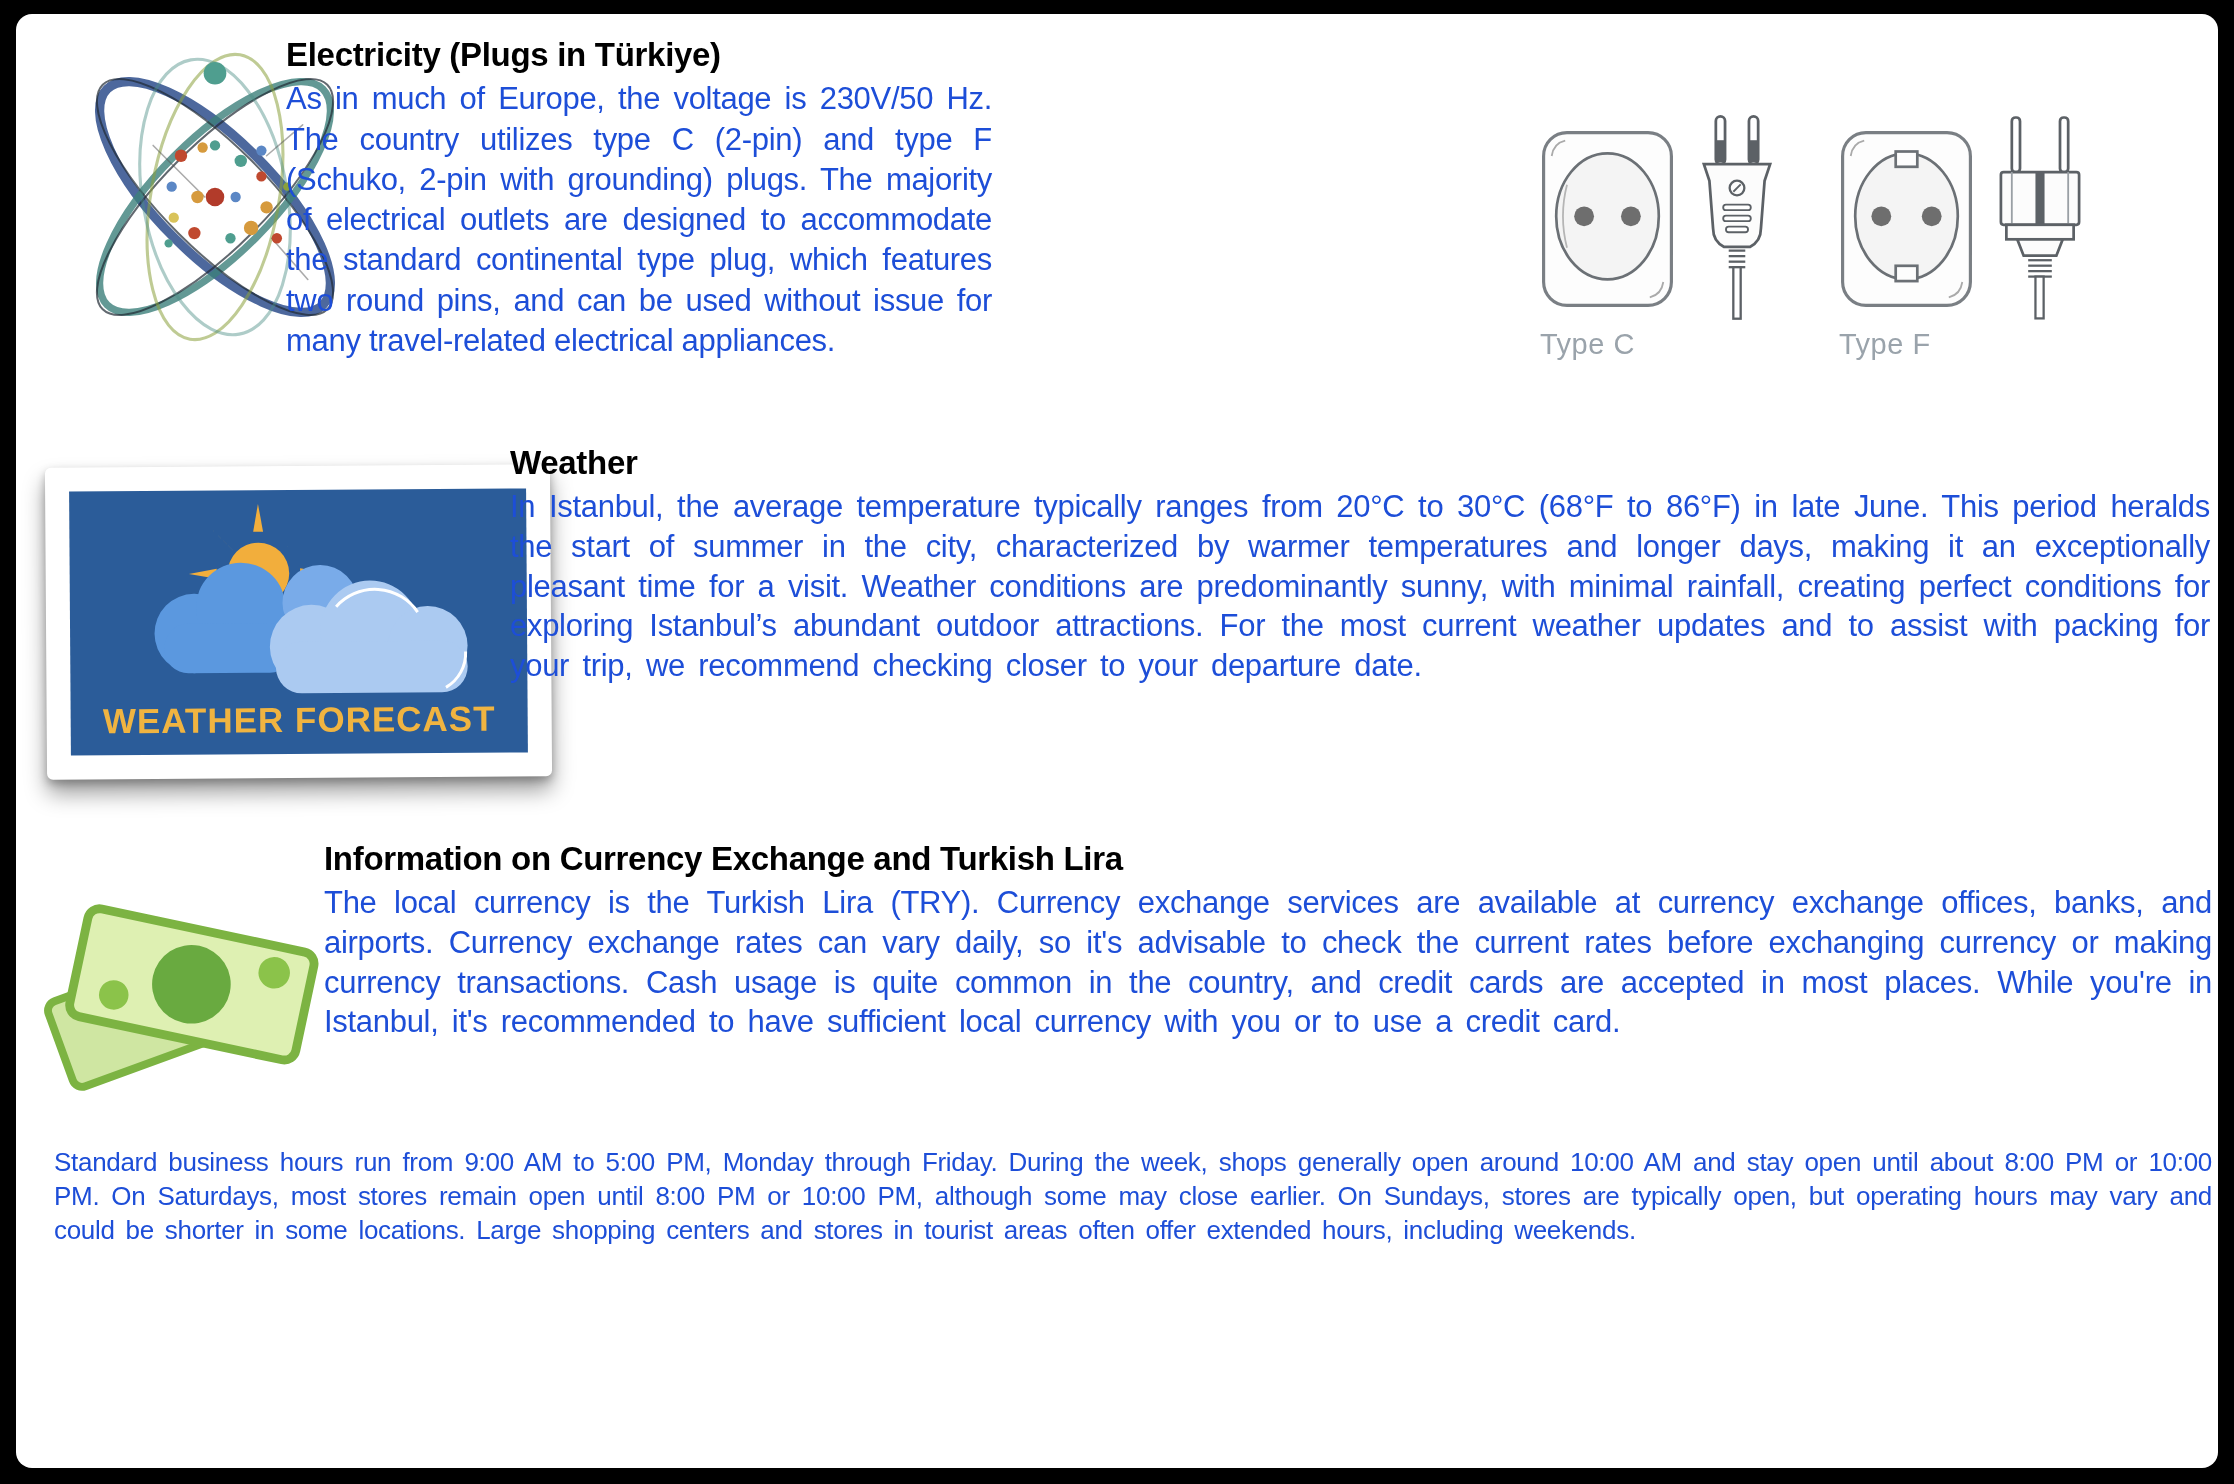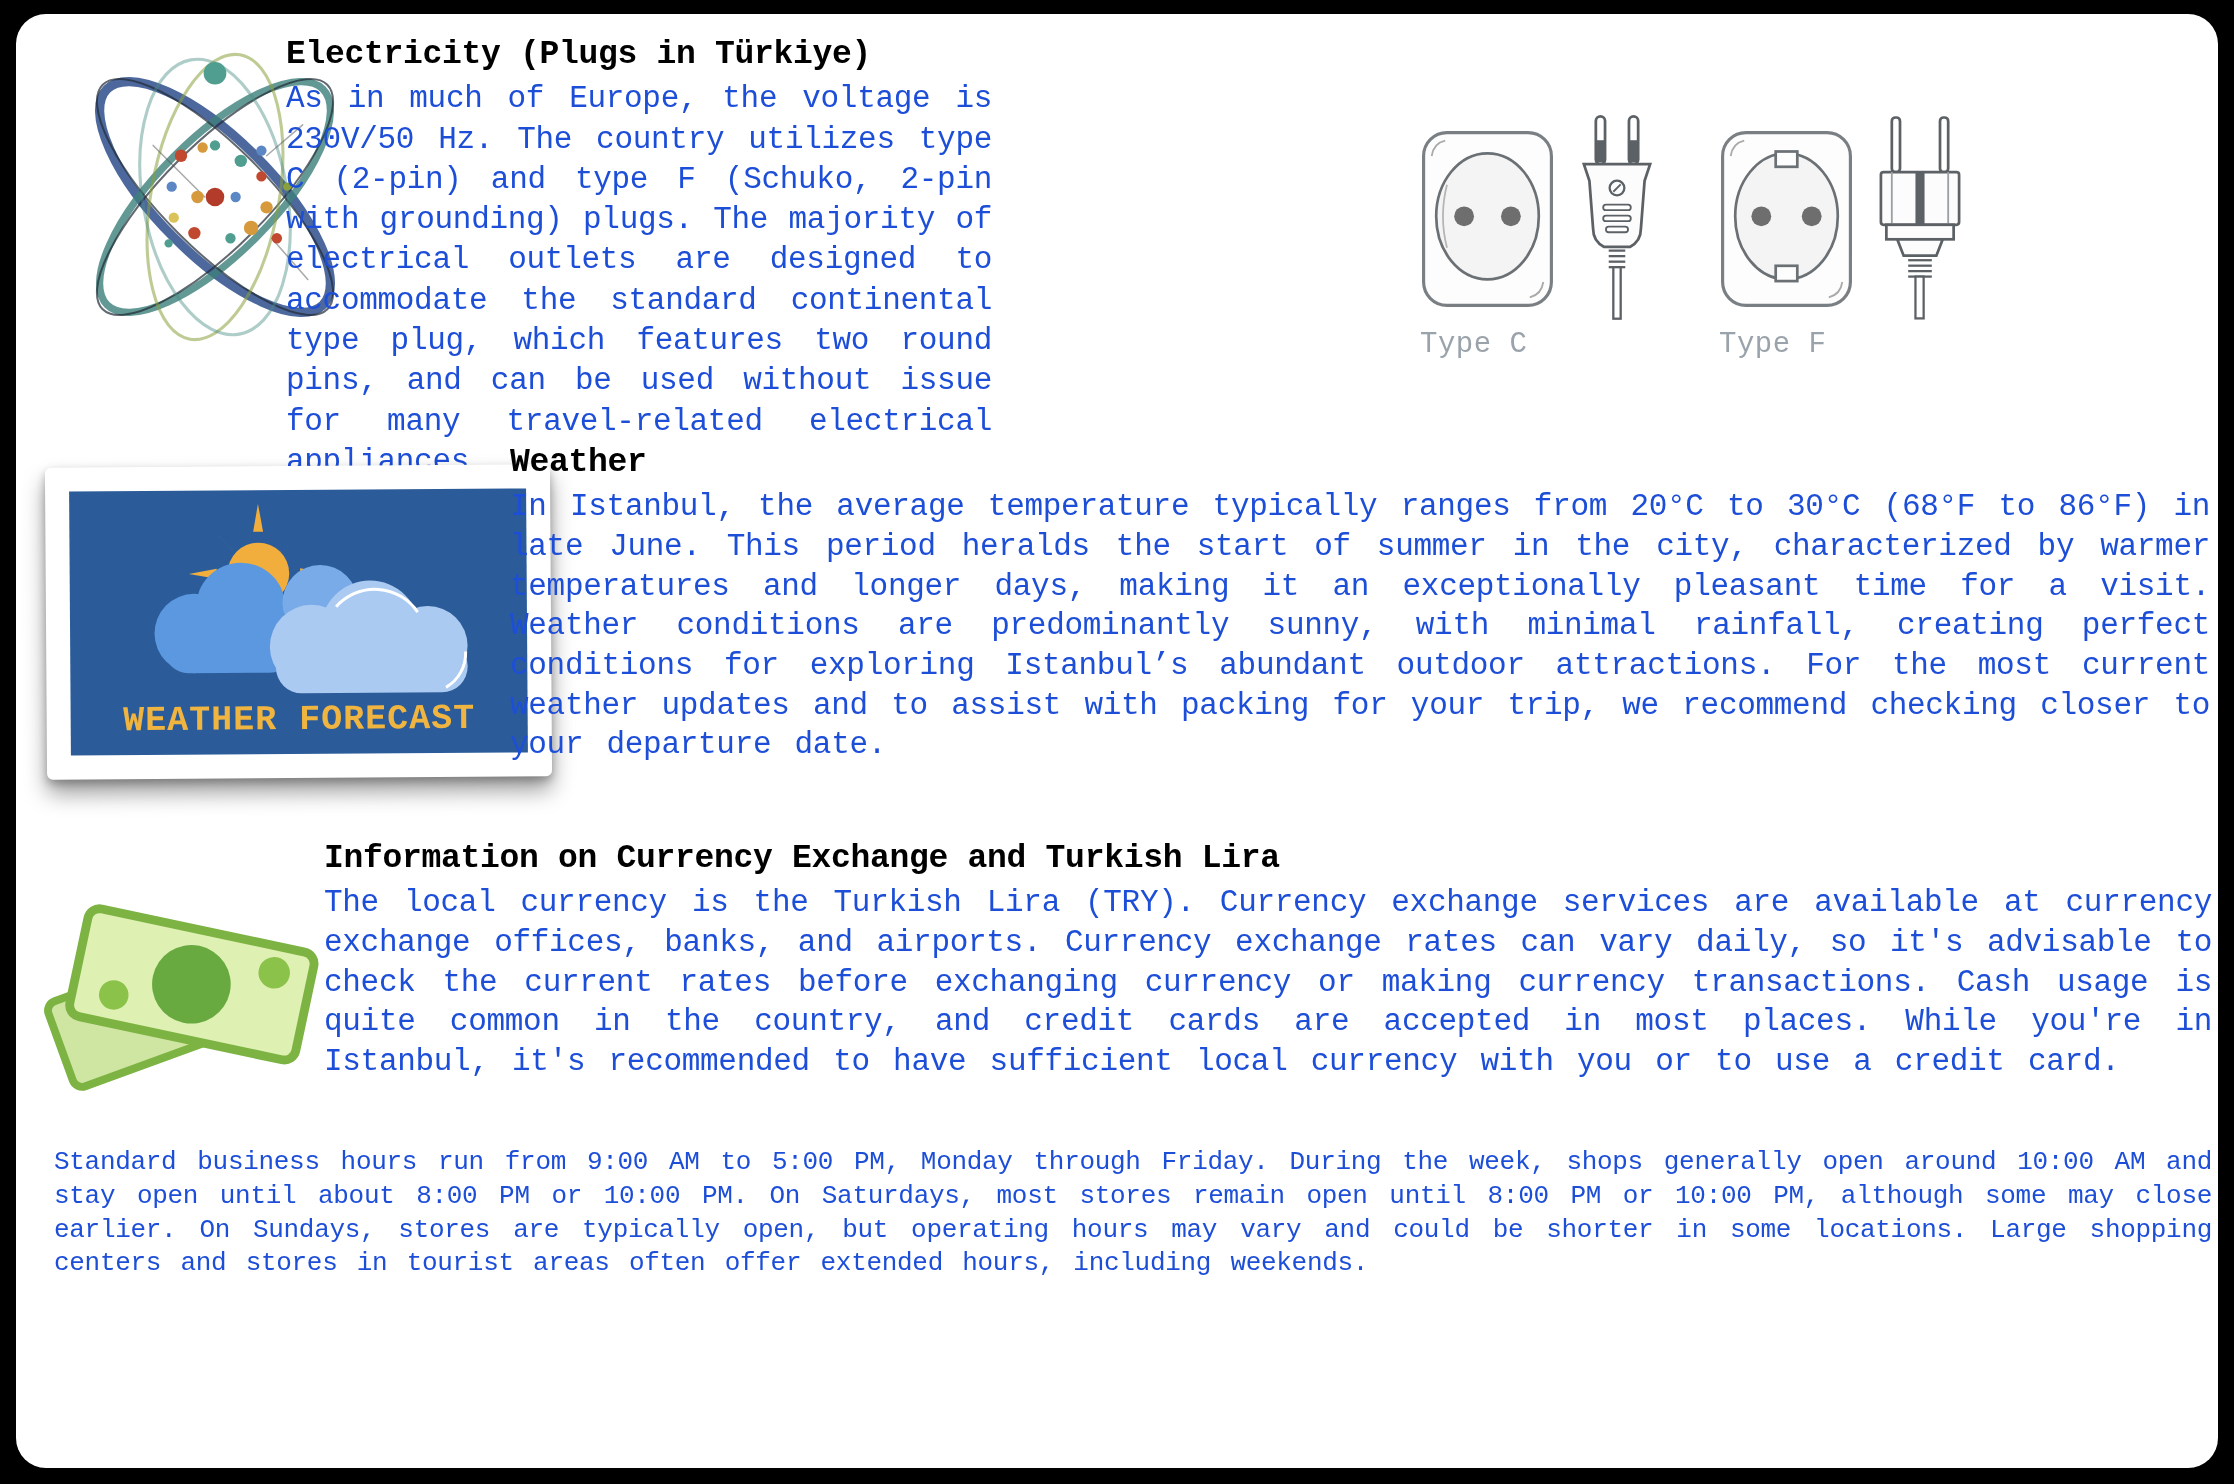--- a/index.html
+++ b/index.html
@@ -1,29 +1,29 @@
 <!DOCTYPE html>
 <html><head>
 <meta charset="utf-8">
 <style>
   html,body{margin:0;padding:0;background:#000;}
   .page{position:relative;width:2234px;height:1484px;background:#000;font-family:"Liberation Sans","DejaVu Sans",sans-serif;}
-  .content{position:absolute;left:16px;top:14px;right:16px;bottom:16px;background:#fff;border-radius:30px;overflow:hidden;font-family:Liberation Mono, monospace;}
+  .content{position:absolute;left:16px;top:14px;right:16px;bottom:16px;background:#fff;border-radius:16px;overflow:hidden;}
   .abs{position:absolute;}
   .heading{font-weight:bold;color:#000;letter-spacing:-0.3px;}
   .h1{font-size:33px;line-height:1.25;margin:0 0 4px 0;}
   .body-text{color:#1d4ed8;text-align:justify;letter-spacing:-0.3px;margin:0;}
   .bt-sm{font-size:31px;line-height:1.30;}
   .bt-lg{font-size:31px;line-height:1.28;word-spacing:5px;}
   .bt-xl{font-size:26px;line-height:1.30;word-spacing:4px;}
 
   
   .atom-wrap{left:34px;top:18px;width:330px;height:330px;}
   .sec1-text{left:270px;top:20px;width:706px;}
-  .plugs-block{left:1404px;top:96px;width:580px;display:flex;gap:56px;}
+  .plugs-block{left:1524px;top:96px;width:580px;display:flex;gap:56px;}
   .plug-pair{display:flex;gap:16px;align-items:flex-start;}
   .socket-col{display:flex;flex-direction:column;}
   .socket-col svg{margin-top:14px;}
   .plug-label{margin-top:14px;font-size:29px;color:#9aa3ab;letter-spacing:0.5px;}
 
   .weather-card{left:30px;top:452px;width:505px;height:312px;background:#fff;border-radius:6px;
     box-shadow:0 14px 22px rgba(0,0,0,0.38),0 4px 8px rgba(0,0,0,0.25);padding:24px;box-sizing:border-box;transform:rotate(-0.4deg);}
   .weather-inner{width:100%;height:100%;background:#2b5c99;display:flex;flex-direction:column;align-items:center;justify-content:flex-end;overflow:hidden;}
   .weather-caption{color:#f0b441;font-weight:bold;font-size:35px;letter-spacing:1px;padding-bottom:14px;white-space:nowrap;}
   .sec2-text{left:494px;top:428px;width:1700px;}

